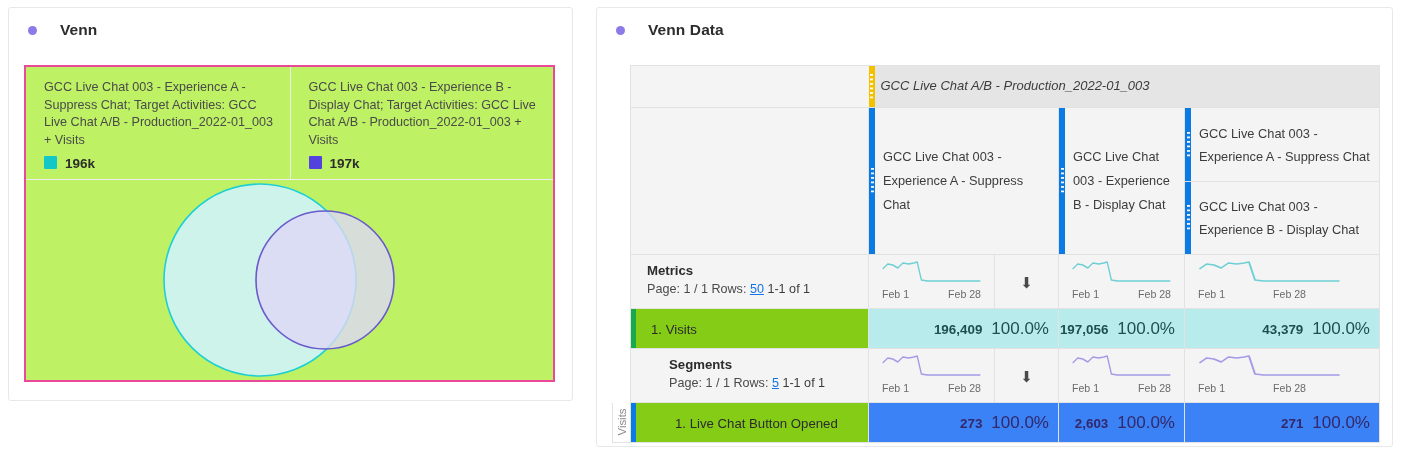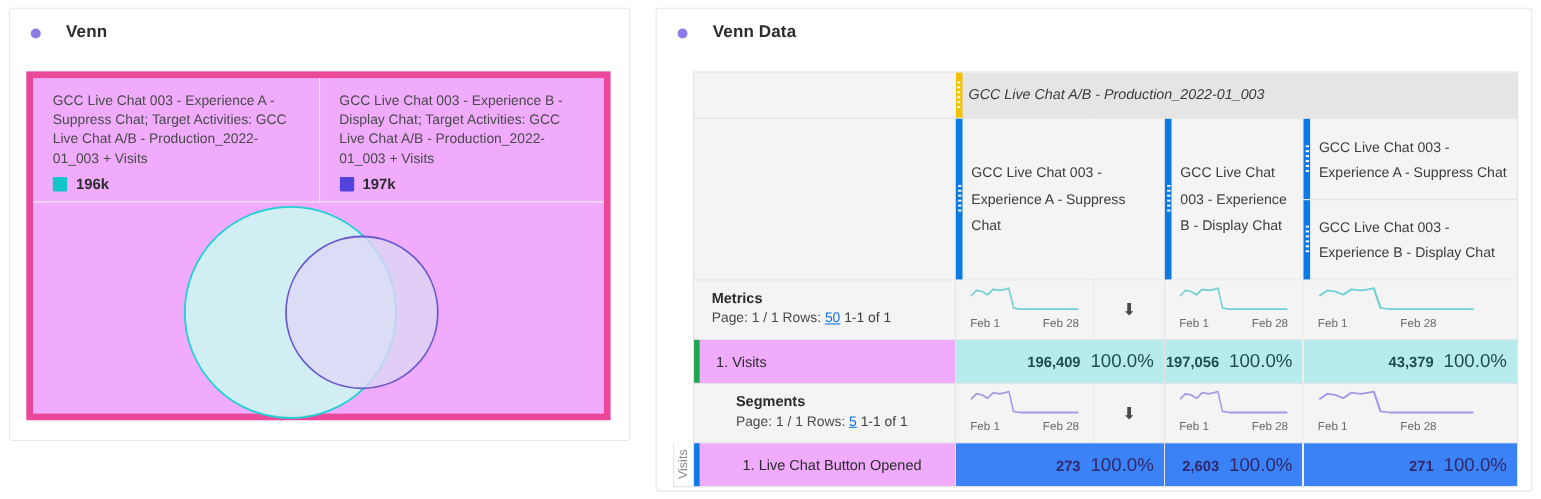--- a/index.html
+++ b/index.html
@@ -47,23 +47,23 @@
     color: #2c2c2c;
     letter-spacing: .1px;
   }
 
   
   #venn-card { left: 8px; top: 7px; width: 565px; height: 394px; }
   #venn-inner {
     position: absolute;
     left: 15px; top: 57px;
     width: 531px; height: 317px;
-    border: 6px solid #ec4899;
+    border: 2px solid #ec4899;
     box-sizing: border-box;
-    background: #f0abfc;
+    background: #bef264;
   }
   .venn-legend-row {
     position: absolute;
     left: 0; top: 0;
     width: 100%;
     height: 113px;
     display: flex;
     border-bottom: 1px solid #eeeeee;
     box-sizing: border-box;
   }
@@ -74,21 +74,20 @@
     position: relative;
   }
   .venn-legend-col + .venn-legend-col { border-left: 1px solid #eeeeee; }
   .vl-desc {
     font-size: 12.6px;
     line-height: 17.6px;
     color: #4a4a4a;
   }
   .vl-value {
     display: flex;
-    align-items: center;
     margin-top: 7px;
   }
   .vl-swatch {
     width: 13px; height: 13px;
     flex: 0 0 auto;
     border-radius: 1px;
   }
   .vl-swatch.teal { background: #13c7c9; }
   .vl-swatch.purple { background: #5342dd; }
   .vl-num {
@@ -259,21 +258,21 @@
     position: absolute;
     left: 50%; top: 50%;
     transform: translate(-50%, -50%);
     font-size: 15px;
     color: #4a4a4a;
     line-height: 1;
   }
 
   
   .data-name-cell {
-    background: #f0abfc;
+    background: #84cc16;
     border: 1px solid #e2e2e2;
     border-top: none;
     height: 40px;
     position: relative;
   }
   .marker {
     position: absolute;
     left: 0; top: 0;
     width: 5px; height: 100%;
   }

